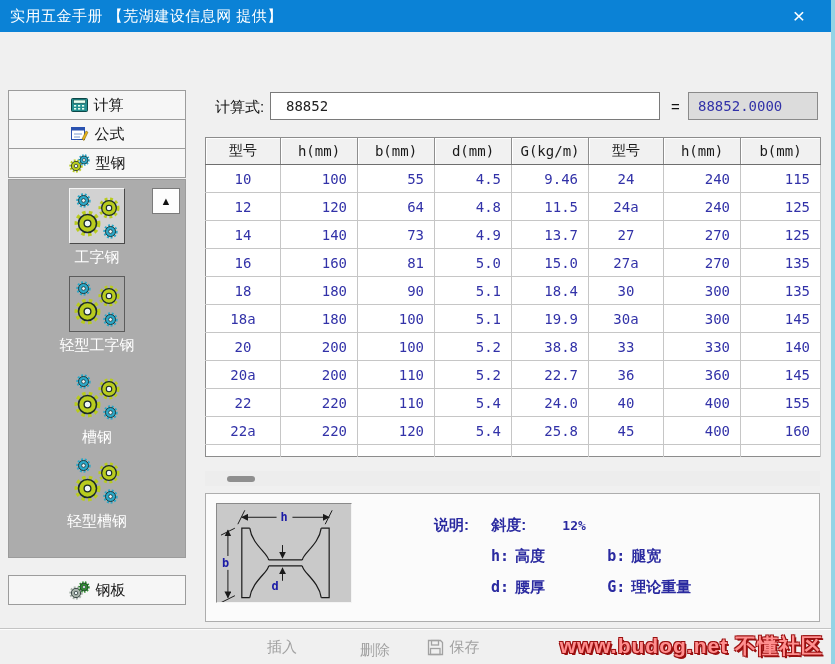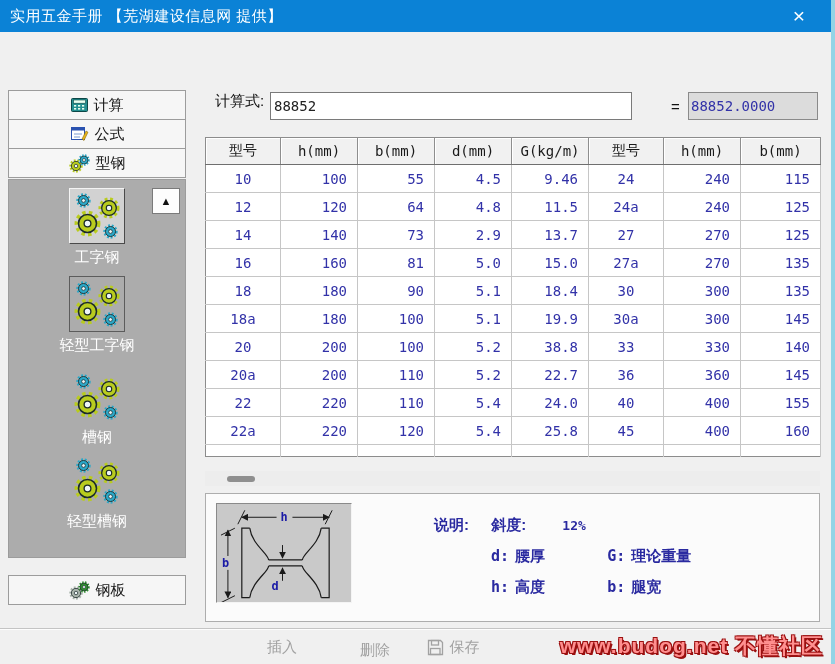--- a/index.html
+++ b/index.html
@@ -51,31 +51,31 @@
   .gc1 { left:2px;  top:0;     width:15px; height:15px; color:#2ba8c8; }
   .gc2 { right:0;   top:4px;   width:22px; height:22px; color:#b9cc1e; }
   .gc3 { left:0;    bottom:2px;width:27px; height:27px; color:#b9cc1e; }
   .gc4 { right:2px; bottom:0;  width:15px; height:15px; color:#2ba8c8; }
   .gear-mini { position:relative; width:21px; height:19px; display:inline-block; }
   .gm1 { position:absolute; left:0; bottom:0; width:14px; height:14px; color:#b9cc1e; }
   .gm2 { position:absolute; right:0; top:0; width:12px; height:12px; color:#2ba8c8; }
   .mini-steel .gm1 { color:#a9b4ab; }
   .mini-steel .gm2 { color:#2e8f2e; }
   
-  .calc-label { position:absolute; left:215px; top:92px; font-size:15px; color:#111; }
+  .calc-label { position:absolute; left:215px; top:98px; font-size:15px; color:#111; }
   .calc-input {
-    position:absolute; left:270px; top:92px; width:362px; height:28px;
+    position:absolute; left:270px; top:92px; width:390px; height:28px;
     border:1px solid #7a7a7a; background:#fff; font:14px "DejaVu Sans Mono",monospace;
-    color:#222; padding:0 3px;
+    color:#222; padding:0 15px;
   }
   .calc-equals { position:absolute; left:671px; top:98px; font-size:15px; color:#111; }
   .calc-result {
     position:absolute; left:688px; top:92px; width:130px; height:28px;
     border:1px solid #8a8a8a; background:#dcdcdc; color:var(--num,#3232a8);
-    font:14px "DejaVu Sans Mono",monospace; line-height:26px; padding:0 2px;
+    font:14px "DejaVu Sans Mono",monospace; line-height:26px; padding:0 9px;
   }
   
   .table-wrap { position:absolute; left:205px; top:137px; width:615px; }
   table.grid { border-collapse:collapse; table-layout:fixed; width:615px; background:#14532d; border:1px solid #8c8c8c; }
   table.grid th {
     height:27px; background:#f1f1f1; font-weight:normal; font-size:14px; color:#1a1a1a;
     border-right:1px solid #8e8e8e; border-bottom:1px solid #6f6f6f;
     box-shadow:inset 1px 1px 0 #ffffff; font-family:"DejaVu Sans Mono","Liberation Sans",monospace;
   }
   table.grid td {
@@ -327,21 +327,21 @@
             <td class="c-num">4.8</td>
             <td class="c-num c-g">11.5</td>
             <td class="c-model">24a</td>
             <td class="c-num">240</td>
             <td class="c-num">125</td>
           </tr>
           <tr>
             <td class="c-model">14</td>
             <td class="c-num">140</td>
             <td class="c-num">73</td>
-            <td class="c-num">2.9</td>
+            <td class="c-num">4.9</td>
             <td class="c-num c-g">13.7</td>
             <td class="c-model">27</td>
             <td class="c-num">270</td>
             <td class="c-num">125</td>
           </tr>
           <tr>
             <td class="c-model">16</td>
             <td class="c-num">160</td>
             <td class="c-num">81</td>
             <td class="c-num">5.0</td>
@@ -463,32 +463,32 @@
       </svg>
     </div>
     <div class="legend">
       <div class="lg-row1">
         <span class="lg-title">说明:</span>
         <span class="lg-slope-label">斜度:</span>
         <span class="lg-slope-val">12%</span>
       </div>
       <div class="lg-row2">
         <span class="lg-item first">
+          <span class="lk">h:</span><span class="lv">高度</span>
+        </span>
+        <span class="lg-item">
+          <span class="lk">b:</span><span class="lv">腿宽</span>
+        </span>
+      </div>
+      <div class="lg-row2">
+        <span class="lg-item first">
           <span class="lk">d:</span><span class="lv">腰厚</span>
         </span>
         <span class="lg-item">
           <span class="lk">G:</span><span class="lv">理论重量</span>
-        </span>
-      </div>
-      <div class="lg-row2">
-        <span class="lg-item first">
-          <span class="lk">h:</span><span class="lv">高度</span>
-        </span>
-        <span class="lg-item">
-          <span class="lk">b:</span><span class="lv">腿宽</span>
         </span>
       </div>
     </div>
   </div>
 
   <div class="toolbar-sep"></div>
   <div class="tool-btn tool-insert">
     <span>插入</span>
   </div>
   <div class="tool-btn tool-delete">

